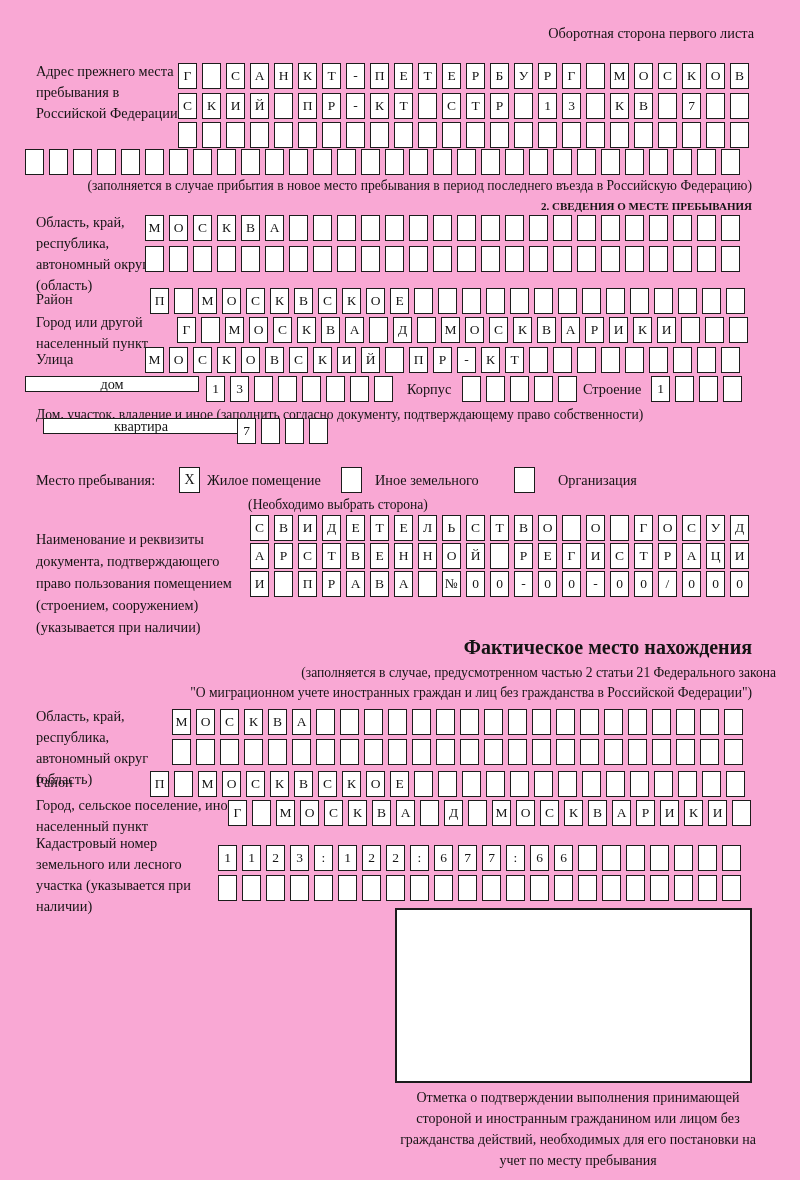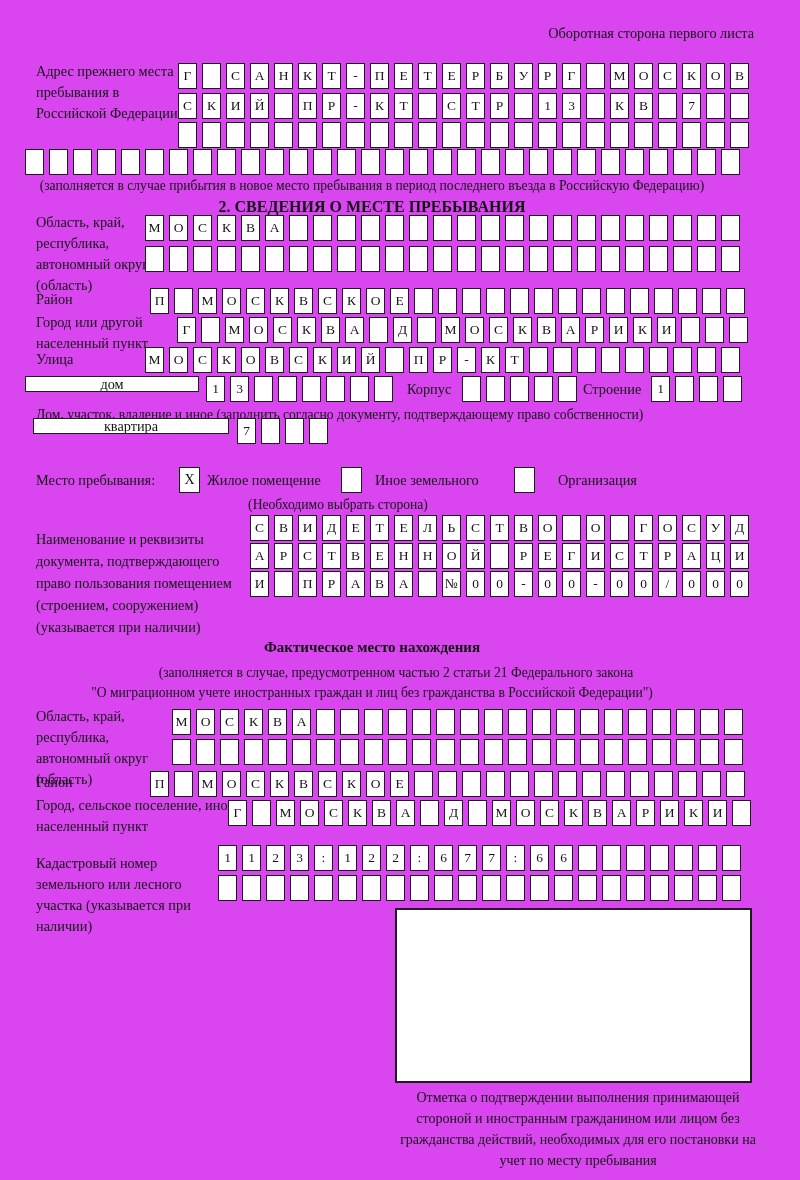--- a/index.html
+++ b/index.html
@@ -1,20 +1,20 @@
 <!DOCTYPE html>
 <html><head>
 <meta charset="utf-8">
 <style>
   html,body{margin:0;padding:0;background:#fff;}
-  .page{position:relative;width:800px;height:1180px;background:#d946ef;color:#141414;
+  .page{position:relative;width:800px;height:1180px;background:#f9a8d4;color:#141414;
         font-family:"Liberation Serif","DejaVu Serif",serif;overflow:hidden;}
   .t{position:absolute;font-size:14.3px;line-height:21px;}
   .cap{position:absolute;font-size:13.6px;line-height:20px;}
-  .center{left:4px;width:736px;text-align:center;}
+  .center{left:16px;width:736px;text-align:right;}
   .bold{font-weight:bold;}
   .cells{position:absolute;display:flex;gap:5px;}
   .cell{flex:none;width:19px;height:26px;border:1.6px solid #1c1c1c;box-sizing:border-box;
         display:flex;align-items:center;justify-content:center;font-size:13.5px;background:#fff;}
   .chk{position:absolute;width:21px;height:26px;border:1.6px solid #1c1c1c;box-sizing:border-box;
        display:flex;align-items:center;justify-content:center;font-size:14px;background:#fff;}
   .widebox{position:absolute;height:16px;border:1.6px solid #1c1c1c;box-sizing:border-box;
            display:flex;align-items:center;justify-content:center;font-size:14.3px;background:#fff;}
   .bigbox{position:absolute;border:2px solid #1c1c1c;box-sizing:border-box;background:#fff;}
 </style>
@@ -131,21 +131,21 @@
       <div class="cell"></div>
       <div class="cell"></div>
       <div class="cell"></div>
       <div class="cell"></div>
       <div class="cell"></div>
       <div class="cell"></div>
       <div class="cell"></div>
     </div>
   <div class="cap center" style="top:176px;">(заполняется в случае прибытия в новое место пребывания в период последнего въезда в Российскую Федерацию)</div>
 
-  <div class="t bold center" style="top:196px;font-size:16px;">2. СВЕДЕНИЯ О МЕСТЕ ПРЕБЫВАНИЯ</div>
+  <div class="t bold center" style="top:196px;font-size:11px;">2. СВЕДЕНИЯ О МЕСТЕ ПРЕБЫВАНИЯ</div>
 
   <div class="t" style="left:36px;top:212px;width:114px;">Область, край, республика, автономный округ (область)</div>
   <div class="cells" style="left:145px;top:215px;">
       <div class="cell">М</div>
       <div class="cell">О</div>
       <div class="cell">С</div>
       <div class="cell">К</div>
       <div class="cell">В</div>
       <div class="cell">А</div>
       <div class="cell"></div>
@@ -303,21 +303,21 @@
     </div>
   <div class="t" style="left:583px;top:379px;">Строение</div>
   <div class="cells" style="left:651px;top:376px;">
       <div class="cell">1</div>
       <div class="cell"></div>
       <div class="cell"></div>
       <div class="cell"></div>
     </div>
   <div class="cap" style="left:36px;top:405px;">Дом, участок, владение и иное (заполнить согласно документу, подтверждающему право собственности)</div>
 
-  <div class="widebox" style="left:33px;top:418px;width:196px;">квартира</div>
+  <div class="widebox" style="left:43px;top:418px;width:196px;">квартира</div>
   <div class="cells" style="left:237px;top:418px;">
       <div class="cell">7</div>
       <div class="cell"></div>
       <div class="cell"></div>
       <div class="cell"></div>
     </div>
 
   <div class="t" style="left:36px;top:470px;">Место пребывания:</div>
   <div class="chk" style="left:179px;top:467px;">X</div>
   <div class="t" style="left:207px;top:470px;">Жилое помещение</div>
@@ -391,21 +391,21 @@
       <div class="cell">0</div>
       <div class="cell">-</div>
       <div class="cell">0</div>
       <div class="cell">0</div>
       <div class="cell">/</div>
       <div class="cell">0</div>
       <div class="cell">0</div>
       <div class="cell">0</div>
     </div>
 
-  <div class="t bold center" style="top:637px;font-size:15px;">Фактическое место нахождения</div>
+  <div class="t bold center" style="top:637px;font-size:20px;">Фактическое место нахождения</div>
   <div class="cap center" style="top:663px;padding-left:24px;">(заполняется в случае, предусмотренном частью 2 статьи 21 Федерального закона</div>
   <div class="cap center" style="top:683px;">"О миграционном учете иностранных граждан и лиц без гражданства в Российской Федерации")</div>
 
   <div class="t" style="left:36px;top:706px;width:140px;">Область, край, республика, автономный округ (область)</div>
   <div class="cells" style="left:172px;top:709px;">
       <div class="cell">М</div>
       <div class="cell">О</div>
       <div class="cell">С</div>
       <div class="cell">К</div>
       <div class="cell">В</div>
@@ -504,21 +504,21 @@
       <div class="cell">К</div>
       <div class="cell">В</div>
       <div class="cell">А</div>
       <div class="cell">Р</div>
       <div class="cell">И</div>
       <div class="cell">К</div>
       <div class="cell">И</div>
       <div class="cell"></div>
     </div>
 
-  <div class="t" style="left:36px;top:853px;width:186px;">Кадастровый номер земельного или лесного участка (указывается при наличии)</div>
+  <div class="t" style="left:36px;top:833px;width:186px;">Кадастровый номер земельного или лесного участка (указывается при наличии)</div>
   <div class="cells" style="left:218px;top:845px;">
       <div class="cell">1</div>
       <div class="cell">1</div>
       <div class="cell">2</div>
       <div class="cell">3</div>
       <div class="cell">:</div>
       <div class="cell">1</div>
       <div class="cell">2</div>
       <div class="cell">2</div>
       <div class="cell">:</div>

